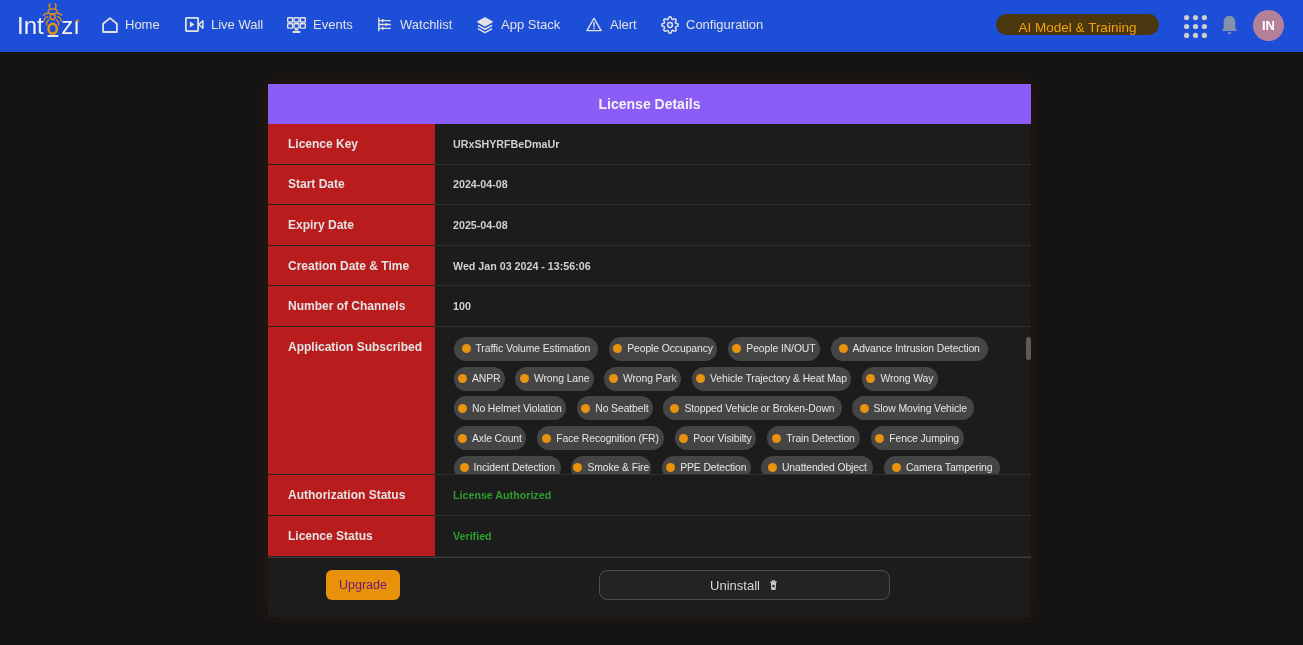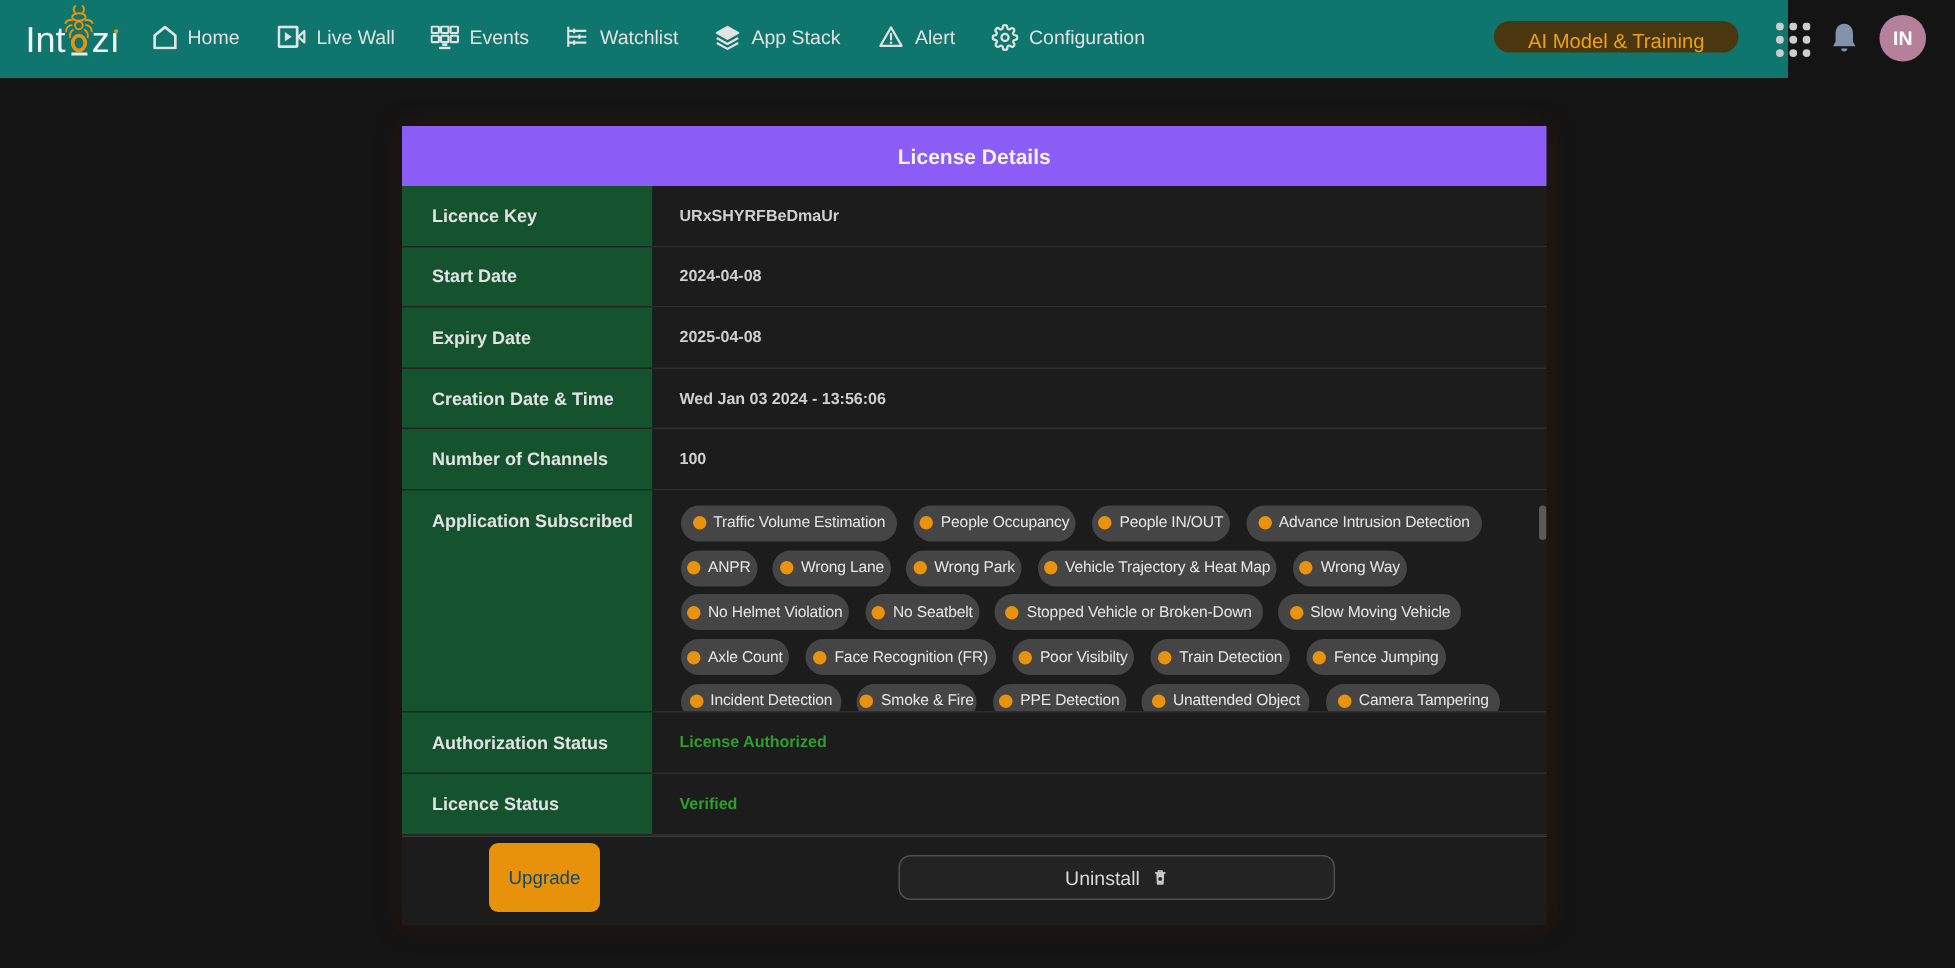--- a/index.html
+++ b/index.html
@@ -1,44 +1,44 @@
 <!DOCTYPE html>
 <html><head>
 <meta charset="utf-8">
 <style>
 * { margin:0; padding:0; box-sizing:border-box; }
 html,body { width:1303px; height:645px; background:#141414; font-family:"Liberation Sans", sans-serif; overflow:hidden; }
-.nav { position:relative; width:1192px; height:52px; background:#0f766e; }
+.nav { position:relative; width:1303px; height:52px; background:#1d4ed8; }
 .navitem { position:absolute; top:-1.3px; height:52px; display:flex; align-items:center; gap:7px; color:#e2e2e2; font-size:13px; }
 .navitem svg { display:block; }
 .logo { position:absolute; left:17px; top:0; width:62px; height:52px; }
 .rpill { position:absolute; left:996px; top:14px; width:163px; height:21px; background:#4a370f; border-radius:11px; display:flex; align-items:center; justify-content:center; gap:6px; color:#f0a10c; font-size:13.5px;flex-direction:column; }
 .gridicon { position:absolute; left:1184px; top:15px; }
 .bellicon { position:absolute; left:1220px; top:15px; }
 .avatar { position:absolute; left:1253px; top:10px; width:31px; height:31px; border-radius:50%; background:#b5809a; color:#fff; font-size:13px; font-weight:bold; display:flex; align-items:center; justify-content:center; }
 
 .card { position:absolute; left:268px; top:84px; width:763px; background:#1c1c1c; box-shadow:0 0 15px 1px rgba(90,45,15,0.38), 0 0 6px rgba(0,0,0,0.5); }
 .chead { height:40px; background:#8b5cf6; color:#f2f2f2; font-size:14px; font-weight:bold; display:flex; align-items:center; justify-content:center; }
 .row { display:flex; }
-.lbl { width:167px; background:#14532d; border-bottom:1px solid #242424; color:#e3e3e3; font-size:12px; font-weight:bold; padding-left:20px; display:flex; align-items:center; }
+.lbl { width:167px; background:#b91c1c; border-bottom:1px solid #242424; color:#e3e3e3; font-size:12px; font-weight:bold; padding-left:20px; display:flex; align-items:center; }
 .val { flex:1; background:#1c1c1c; border-bottom:1px solid #2e2e2e; color:#d0d0d0; font-size:10.7px; font-weight:bold; padding-left:18px; display:flex; align-items:center; }
 .row.h { height:40.6px; }
 .green { color:#2e9e2e; }
 .approw { height:148.4px; }
 .approw .lbl { align-items:flex-start; padding-top:13px; }
 .approw .val { position:relative; padding:0; display:block; overflow:hidden; }
 .chipbox { padding:10px 6px 0 18.5px; }
 .chiprow { display:flex; gap:10.5px; margin-bottom:5.7px; }
 .chip { display:inline-flex; align-items:center; height:24px; border-radius:12px; background:#454545; padding:0 4.5px; gap:5px; color:#e6e6e6; font-size:10.4px; letter-spacing:-0.1px; font-weight:normal; white-space:nowrap; }
 .chip i { width:9px; height:9px; border-radius:50%; background:#e8920e; flex:none; }
 .sbthumb { position:absolute; right:0px; top:10px; width:5px; height:23px; border-radius:3px; background:#5a5a5a; }
 .cfoot { height:60.4px; border-top:1px solid #3c3c3c; display:flex; align-items:center; padding-bottom:4px; }
 .fleft { width:190px; display:flex; justify-content:center; }
 .fright { flex:1; display:flex; justify-content:center; }
-.btn-up { width:74px; height:46px; background:#e8910a; border-radius:6px; color:#0c4a6e; font-size:12.5px; display:flex; align-items:center; justify-content:center; }
+.btn-up { width:74px; height:30px; background:#e8910a; border-radius:6px; color:#701a75; font-size:12.5px; display:flex; align-items:center; justify-content:center; }
 .btn-un { width:291px; height:30px; background:#232323; border:1px solid #4f4f4f; border-radius:8px; color:#d8d8d8; font-size:13px; display:flex; align-items:center; justify-content:center; gap:8px; }
 </style>
 </head>
 <body>
 <div class="nav">
   <div class="logo">
     <svg width="64" height="52" viewBox="0 0 64 52">
       <g fill="none" stroke="#e8920e" stroke-width="1.3">
         <ellipse cx="35.6" cy="11.3" rx="4.5" ry="2.5"></ellipse>
         <circle cx="35.6" cy="16.9" r="2.6"></circle>

